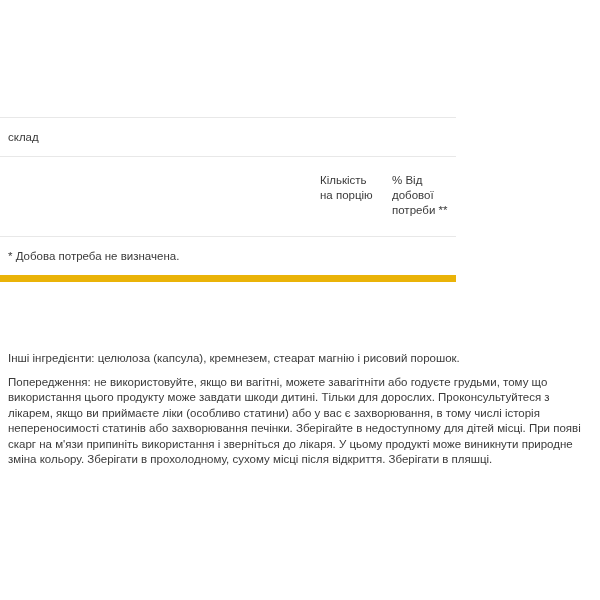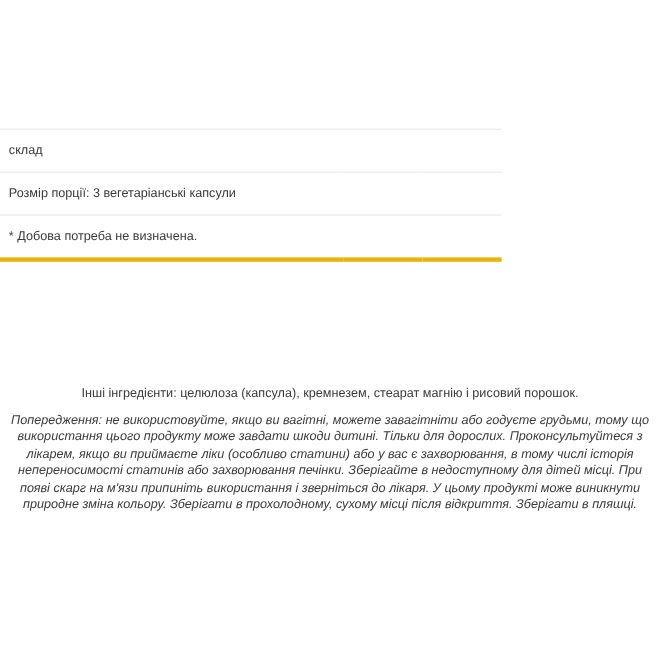--- a/index.html
+++ b/index.html
@@ -33,21 +33,21 @@
   }
   .facts-table {
     width: 456px;
     border-collapse: collapse;
     table-layout: fixed;
   }
   .facts-table tr {
     border-top: 1px solid #e8e8e8;
   }
   .facts-table tr.last-rule {
-    border-bottom: 4px solid #eab308;
+    border-bottom: 7px solid #eab308;
   }
   .facts-table td {
     padding: 10px 8px 9px 8px;
     font-size: 11.5px;
     line-height: 15px;
     color: #3a3a3a;
     vertical-align: top;
     text-align: left;
   }
   .col-name  { width: 312px; }
@@ -69,45 +69,46 @@
     position: absolute;
     left: 8px;
     top: 351px;
     width: 584px;
   }
   .para {
     font-size: 11.5px;
     line-height: 15.5px;
     color: #3a3a3a;
     margin: 0 0 8px 0;
-    text-align: center;
+    text-align: left;
   }
   .para.warning {
     margin-bottom: 12px;
-    font-style: italic;
   }
 </style>
 </head>
 <body>
 
 <div class="page">
 
   <div class="facts">
     <table class="facts-table">
       <colgroup>
         <col class="col-name">
         <col class="col-amt">
         <col class="col-dv">
       </colgroup>
       <tbody>
         <tr class="row-title">
           <td colspan="3">склад</td>
         </tr>
-        <tr class="row-title">
-          <td colspan="3">Розмір порції: 3 вегетаріанські капсули</td>
+        <tr>
+          <td class="head empty-head"></td>
+          <td class="head">Кількість на порцію</td>
+          <td class="head">% Від добової потреби **</td>
         </tr>
         <tr class="row-note last-rule">
           <td colspan="3">* Добова потреба не визначена.</td>
         </tr>
       </tbody>
     </table>
   </div>
 
   <div class="paras">
     <p class="para">Інші інгредієнти: целюлоза (капсула), кремнезем, стеарат магнію і рисовий порошок.</p>

